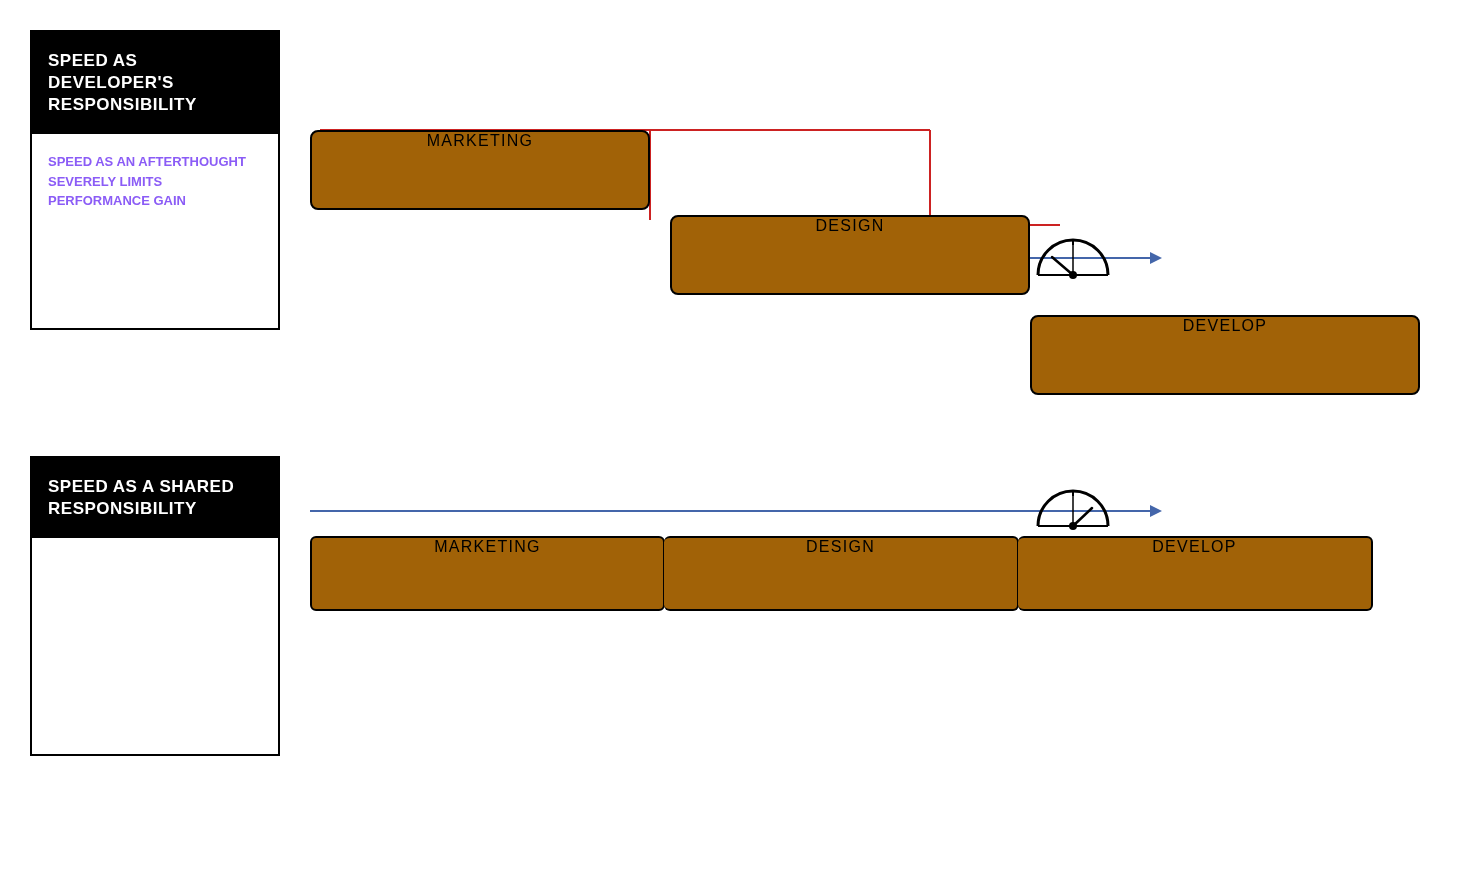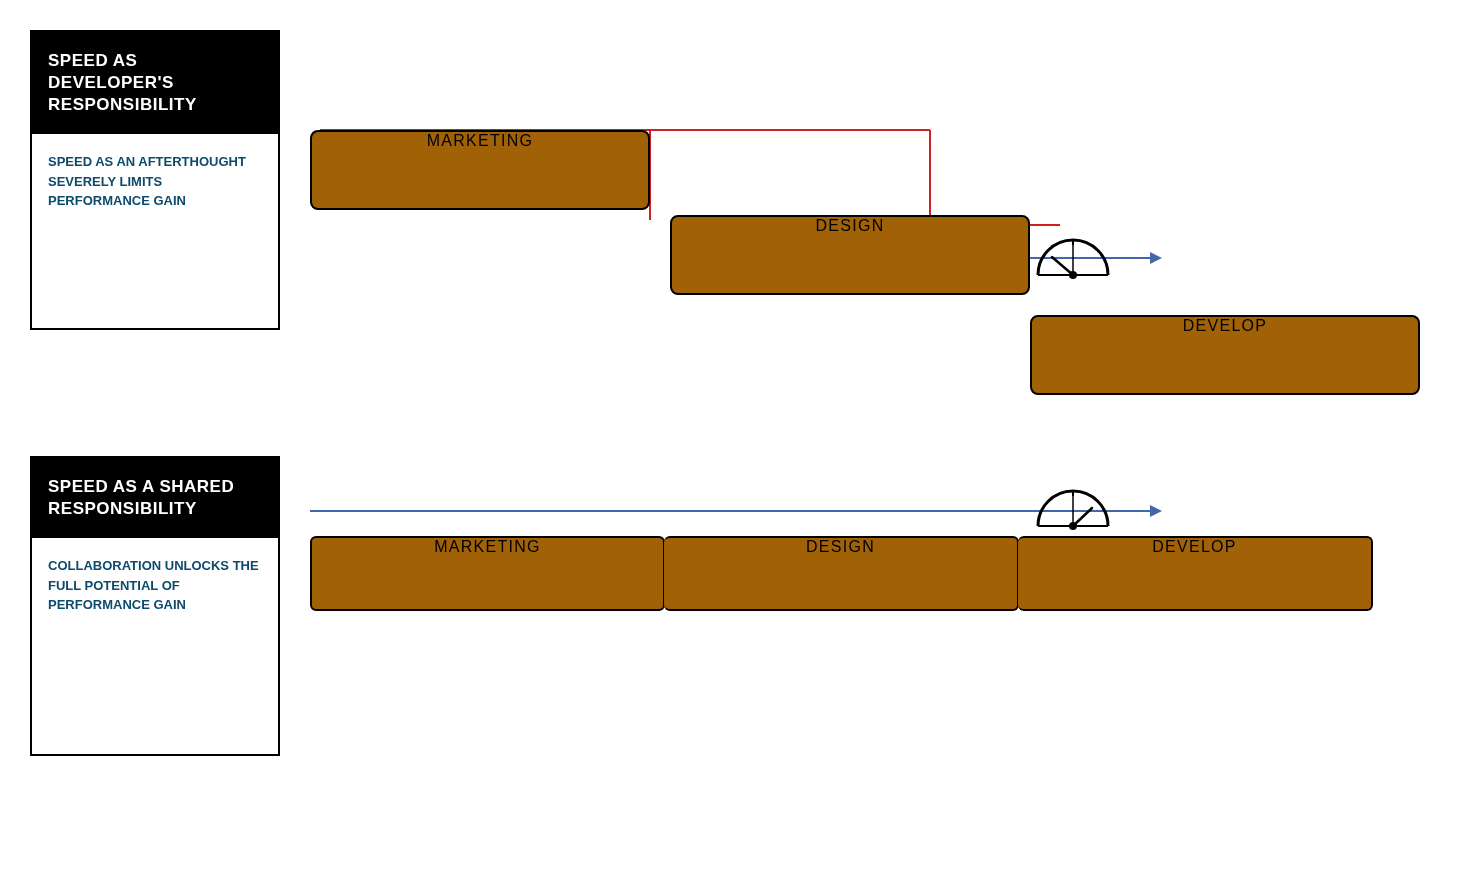--- a/index.html
+++ b/index.html
@@ -53,21 +53,21 @@
       padding: 18px 16px;
       font-size: 17px;
       font-weight: 900;
       line-height: 1.3;
       letter-spacing: 0.03em;
       text-transform: uppercase;
     }
 
     .label-card-body {
       background: #fff;
-      color: #0c4a6e;
+      color: #8b5cf6;
       padding: 18px 16px;
       font-size: 13px;
       font-weight: 700;
       line-height: 1.5;
       text-transform: uppercase;
     }
 
     
     .diagram-area {
       flex: 1;
@@ -167,21 +167,20 @@
         </svg>
       </div>
 
     </div>
   </div>
 
   <div class="section-bottom">
 
     <div class="label-card">
       <div class="label-card-header">SPEED AS A SHARED RESPONSIBILITY</div>
-      <div class="label-card-body">COLLABORATION UNLOCKS THE FULL POTENTIAL OF PERFORMANCE GAIN</div>
     </div>
 
     <div class="diagram-area" style="height:250px;">
 
       <svg class="arrows-svg" width="1150" height="250">
 
         <line x1="0" y1="55" x2="840" y2="55" stroke="#4466aa" stroke-width="2"></line>
         <polygon points="840,49 852,55 840,61" fill="#4466aa"></polygon>
       </svg>
 

